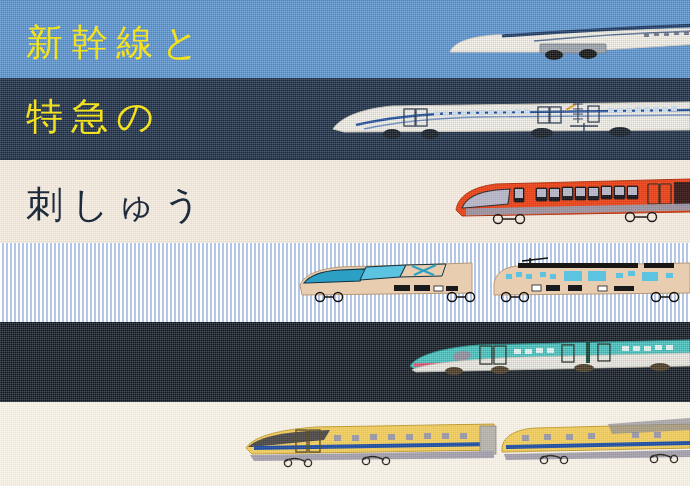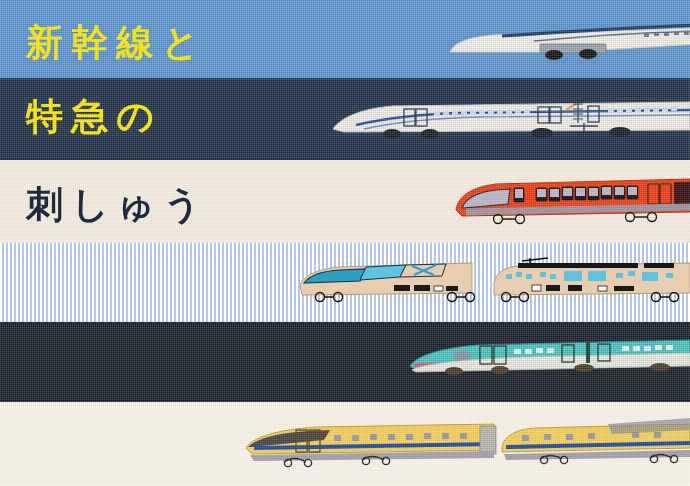--- a/index.html
+++ b/index.html
@@ -28,21 +28,21 @@
       repeating-linear-gradient(90deg,
         #ffffff 0 2px,
         #b3c6e8 2px 4px);
   }
   .band-denim{background:#141c26;}
   .band-bottom{background:#faf4ea;}
   .hairline{position:absolute;left:0;width:690px;height:1px;background:rgba(0,0,0,.30);}
 
   
   .title-line{
-    position:absolute;font-weight:bold;letter-spacing:.22em;
+    position:absolute;font-weight:normal;letter-spacing:.22em;
     white-space:nowrap;line-height:1;
   }
   .t1{left:26px;top:24px;font-size:37px;color:#f4e11e;}
   .t2{left:26px;top:98px;font-size:37px;color:#f4e11e;}
   .t3{left:26px;top:186px;font-size:37px;color:#1e2b3d;}
   .author{
     position:absolute;left:28px;top:262px;font-size:12px;
     letter-spacing:.36em;color:#2a3442;white-space:nowrap;
   }
 

